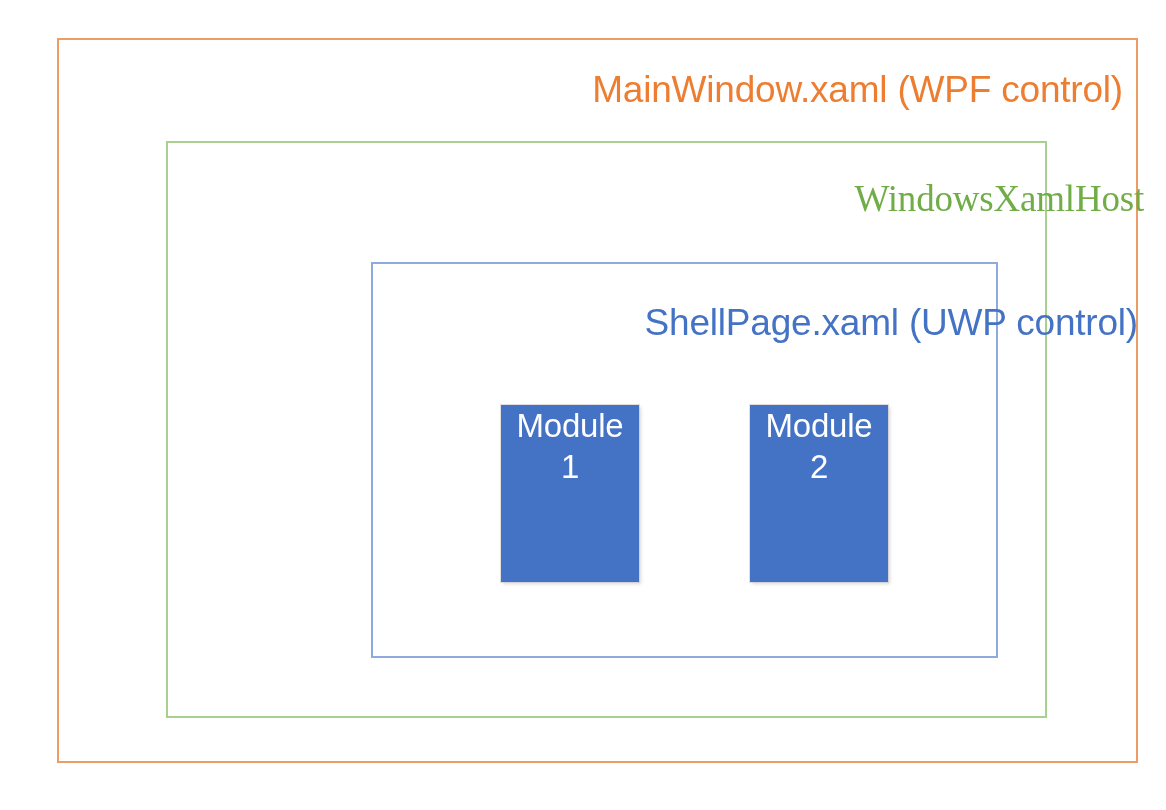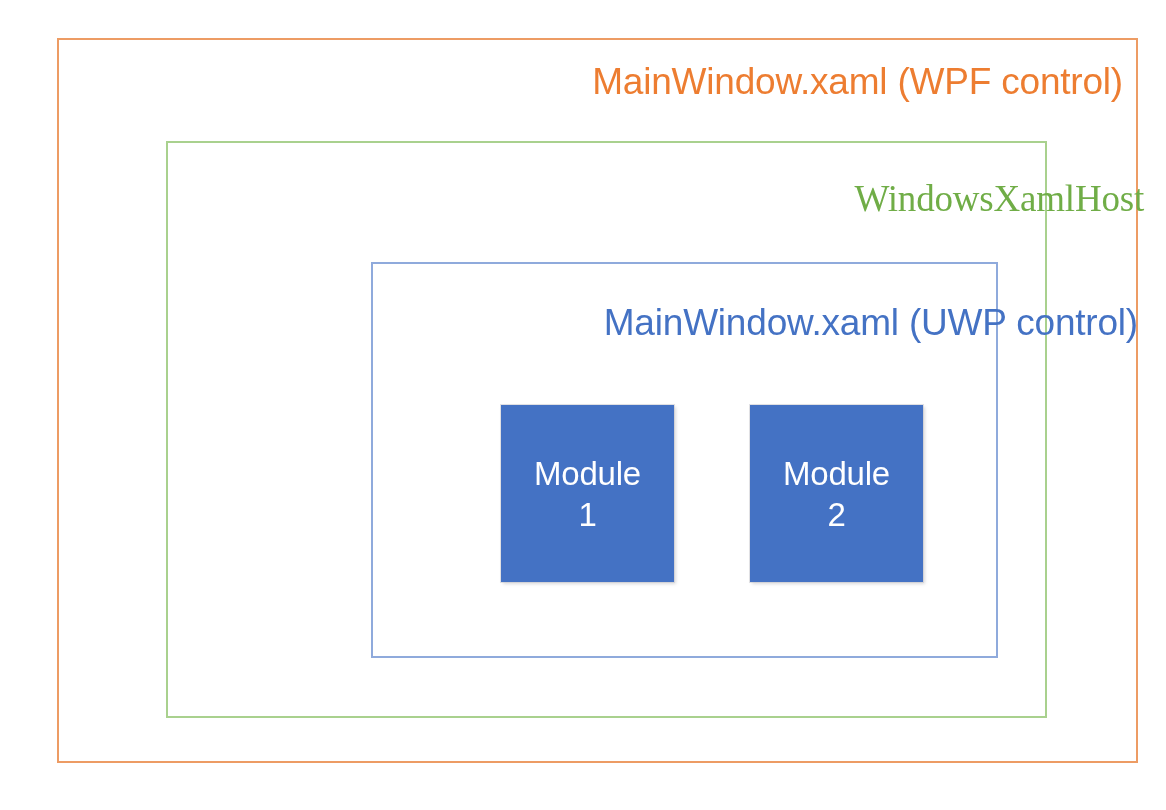--- a/index.html
+++ b/index.html
@@ -63,21 +63,21 @@
   
   .label {
     position: absolute;
     white-space: nowrap;
     font-weight: 400;
     letter-spacing: -0.2px;
   }
 
   .label-main {
     right: 43px;
-    top: 60px;
+    top: 68px;
     font-size: 37px;
     line-height: 44px;
     color: #ED7D31;
   }
 
   .label-host {
     right: 22px;
     top: 177px;
     font-size: 37px;
     line-height: 44px;
@@ -90,26 +90,25 @@
     top: 301px;
     font-size: 37px;
     line-height: 44px;
     color: #4472C4;
   }
 
   
   .module {
     position: absolute;
     top: 405px;
-    width: 173px;
+    width: 138px;
     height: 177px;
     background: #4472C4;
     box-shadow: 0 0 0 1px rgba(200,200,205,0.55), 2px 2px 3px rgba(150,150,155,0.35);
     display: flex;
-    align-items: center;
     justify-content: center;
     text-align: center;
   }
 
   .module-1 { left: 501px; }
   .module-2 { left: 750px; }
 
   .module-label {
     color: #FFFFFF;
     font-size: 33px;
@@ -127,21 +126,21 @@
   <div class="box-outer"></div>
 
   <div class="box-middle"></div>
 
   <div class="box-inner"></div>
 
   <div class="label label-main">MainWindow.xaml (WPF control)</div>
 
   <div class="label label-host">WindowsXamlHost</div>
 
-  <div class="label label-shell">MainWindow.xaml (UWP control)</div>
+  <div class="label label-shell">ShellPage.xaml (UWP control)</div>
 
   <div class="module module-1">
     <span class="module-label">Module
 1</span>
   </div>
 
   <div class="module module-2">
     <span class="module-label">Module
 2</span>
   </div>

